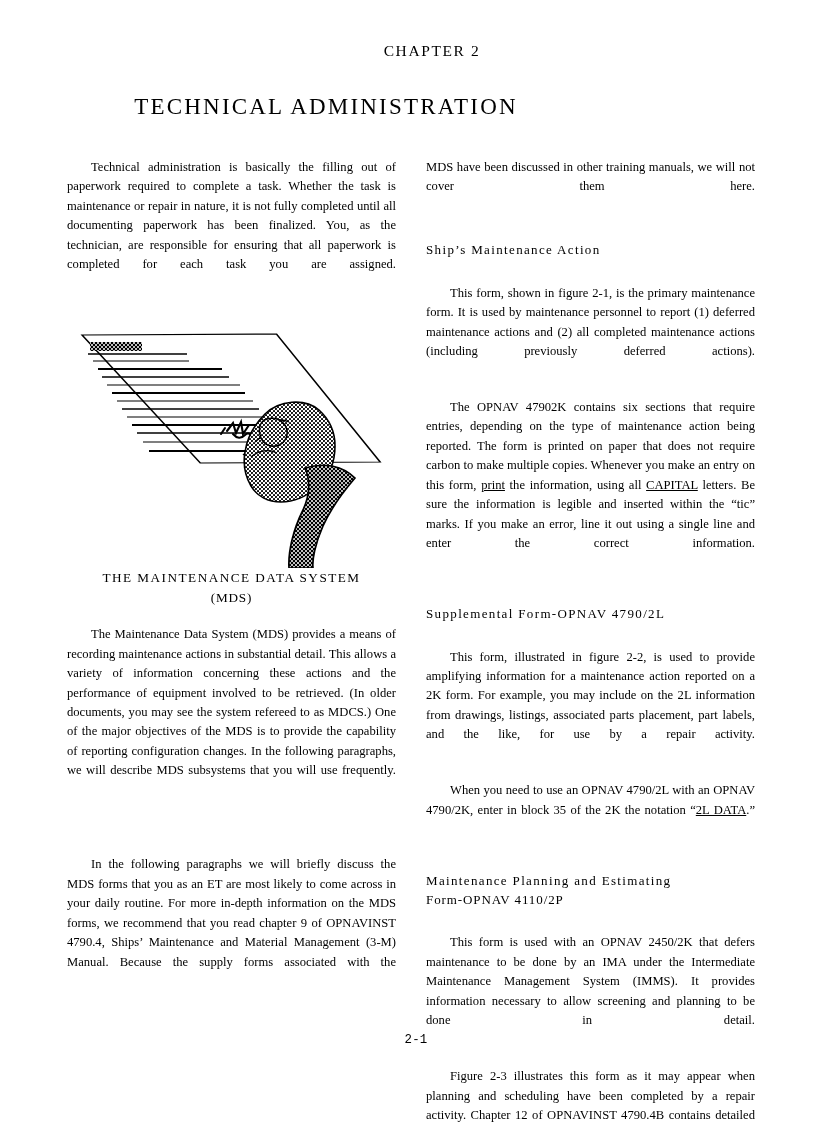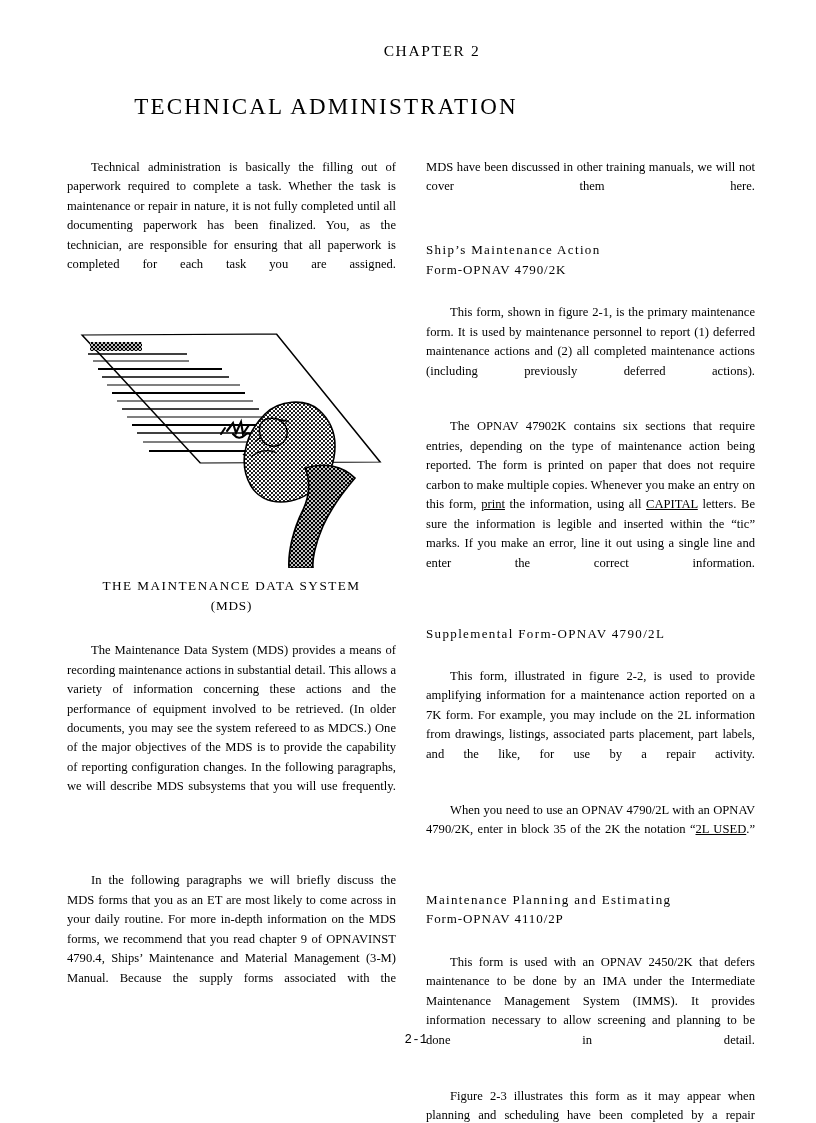--- a/index.html
+++ b/index.html
@@ -67,21 +67,21 @@
     display: inline-block;
     width: 100%;
   }
 
   .gap-sm { height: 17px; }
   .gap-md { height: 24px; }
   .gap-lg { height: 31px; }
 
   
   h2.center-head {
-    margin: 8px;
+    margin: 0;
     font-weight: normal;
     font-size: 13.2px;
     letter-spacing: 1.5px;
     text-align: center;
     line-height: 20px;
   }
   h2.center-head .sub {
     display: block;
     letter-spacing: 0.8px;
   }
@@ -231,40 +231,39 @@
   </div>
 
   <div class="col col-right">
 
     <p class="body noindent">MDS have been discussed in other training manuals, we will not cover them here.</p>
 
     <div class="gap-md"></div>
 
     <h3 class="side-head">
       <span class="ln">Ship’s Maintenance Action</span>
-      <span class="ln ln2">Form-OPNAV 4790/2K</span>
     </h3>
 
     <div class="gap-md"></div>
 
     <p class="body">This form, shown in figure 2-1, is the primary maintenance form. It is used by maintenance personnel to report (1) deferred maintenance actions and (2) all completed maintenance actions (including previously deferred actions).</p>
 
     <p class="body"><span>The OPNAV 47902K contains six sections that require entries, depending on the type of maintenance action being reported. The form is printed on paper that does not require carbon to make multiple copies. Whenever you make an entry on this form, </span><u class="ul">print</u><span> the information, using all </span><u class="ul">CAPITAL</u><span> letters. Be sure the information is legible and inserted within the “tic” marks. If you make an error, line it out using a single line and enter the correct information.</span></p>
 
     <div class="gap-lg"></div>
 
     <h3 class="side-head">
       <span class="ln">Supplemental Form-OPNAV 4790/2L</span>
     </h3>
 
     <div class="gap-md"></div>
 
-    <p class="body">This form, illustrated in figure 2-2, is used to provide amplifying information for a maintenance action reported on a 7K form. For example, you may include on the 2L information from drawings, listings, associated parts placement, part labels, and the like, for use by a repair activity.</p>
-
-    <p class="body"><span>When you need to use an OPNAV 4790/2L with an OPNAV 4790/2K, enter in block 35 of the 2K the notation “</span><u class="ul">2L USED</u><span>.”</span></p>
+    <p class="body">This form, illustrated in figure 2-2, is used to provide amplifying information for a maintenance action reported on a 2K form. For example, you may include on the 2L information from drawings, listings, associated parts placement, part labels, and the like, for use by a repair activity.</p>
+
+    <p class="body"><span>When you need to use an OPNAV 4790/2L with an OPNAV 4790/2K, enter in block 35 of the 2K the notation “</span><u class="ul">2L DATA</u><span>.”</span></p>
 
     <div class="gap-lg"></div>
 
     <h3 class="side-head">
       <span class="ln">Maintenance Planning and Estimating</span>
       <span class="ln ln2">Form-OPNAV 4110/2P</span>
     </h3>
 
     <div class="gap-md"></div>
 

